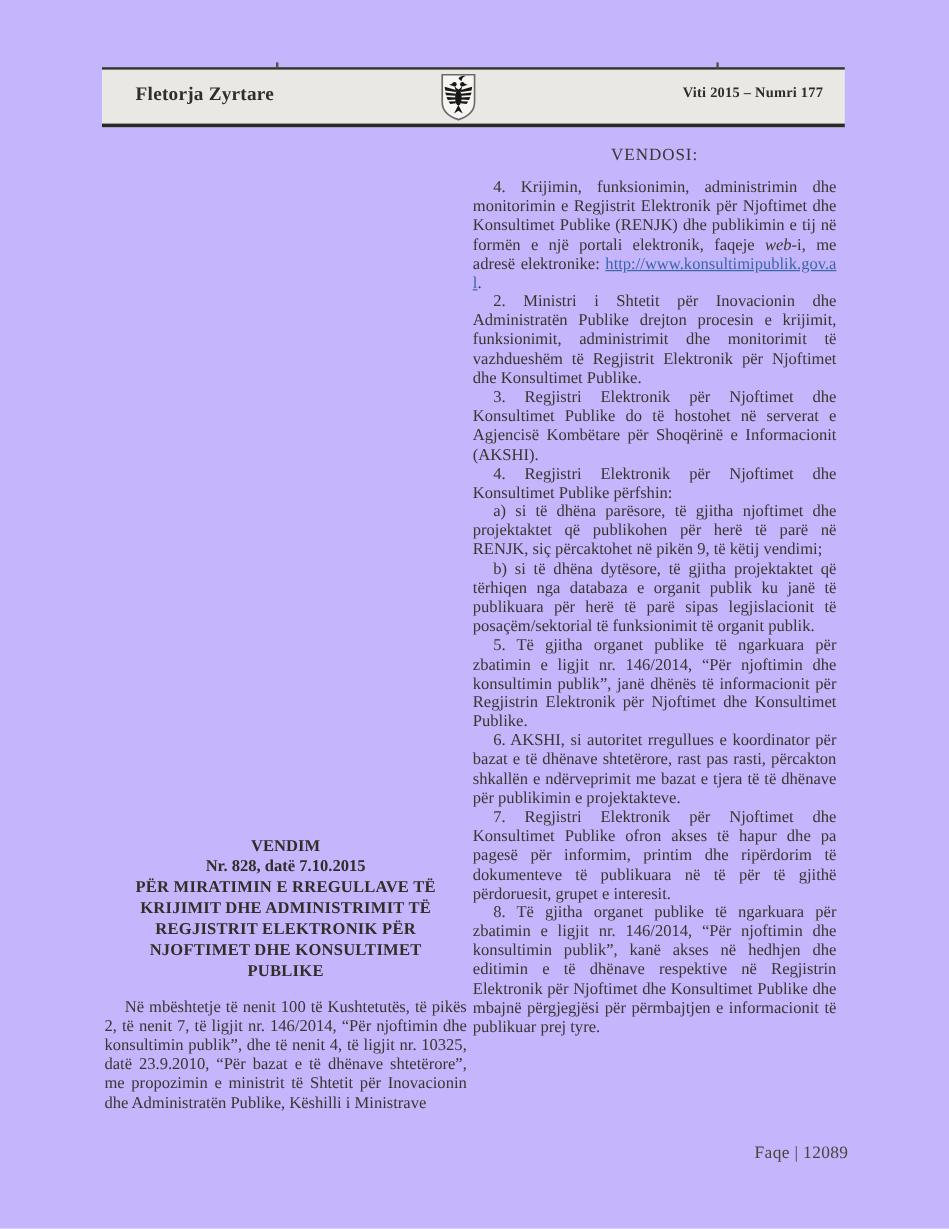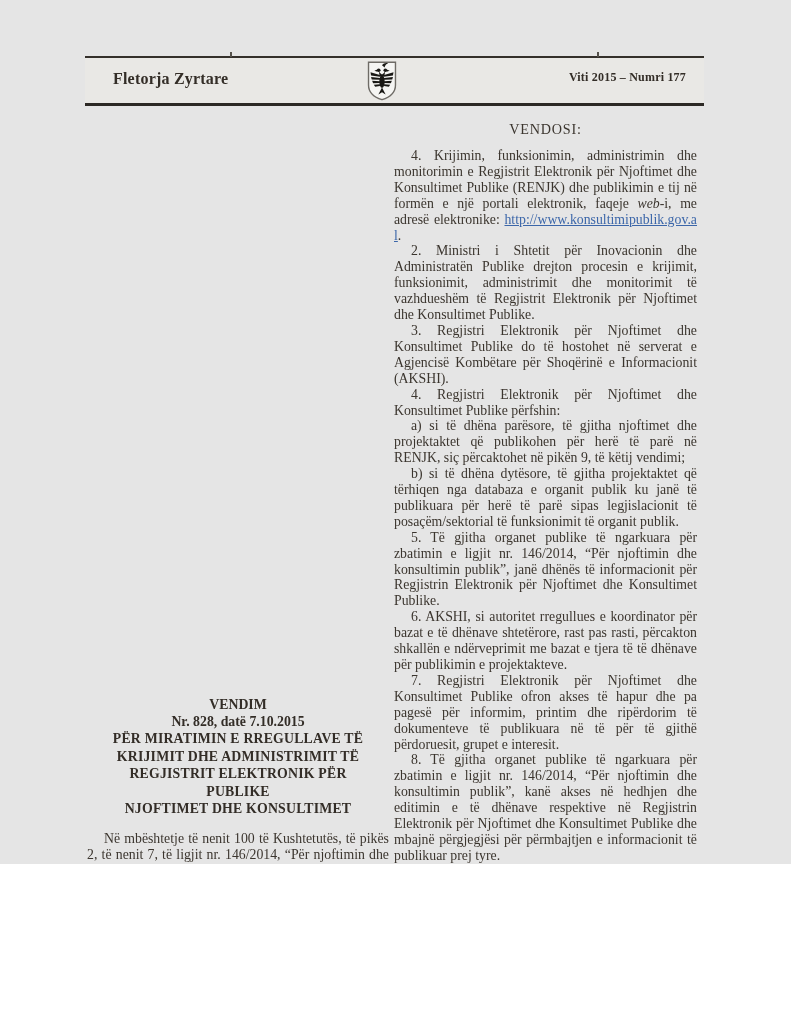--- a/index.html
+++ b/index.html
@@ -1,18 +1,18 @@
 <!DOCTYPE html>
 <html><head>
 <meta charset="utf-8">
 <style>
   html,body { margin:0; padding:0; background:#ffffff; }
   .page {
-    position:relative; width:791px; height:864px;
-    background:#e5e5e5; overflow:hidden;
+    position:relative; width:791px; height:1024px;
+    background:#c4b5fd; overflow:hidden;
     font-family:"Liberation Serif", serif;
     color:#3b352e;
   }
 
   
   .band {
     position:absolute; left:85px; top:56px; width:619px; height:45px;
     background:#e9e8e5;
     border-top:2px solid #34302b;
     border-bottom:3px solid #2c2925;
@@ -101,22 +101,22 @@
 
   <div class="col col-left">
     <div class="c-head">
       <div>VENDIM</div>
       <div>Nr. 828, datë 7.10.2015</div>
     </div>
     <div class="c-title">
       <div>PËR MIRATIMIN E RREGULLAVE TË</div>
       <div>KRIJIMIT DHE ADMINISTRIMIT TË</div>
       <div>REGJISTRIT ELEKTRONIK PËR</div>
+      <div>NJOFTIMET DHE KONSULTIMET</div>
       <div>PUBLIKE</div>
-      <div>NJOFTIMET DHE KONSULTIMET</div>
     </div>
     <p class="para">Në mbështetje të nenit 100 të Kushtetutës, të pikës 2, të nenit 7, të ligjit nr. 146/2014, “Për njoftimin dhe konsultimin publik”, dhe të nenit 4, të ligjit nr. 10325, datë 23.9.2010, “Për bazat e të dhënave shtetërore”, me propozimin e ministrit të Shtetit për Inovacionin dhe Administratën Publike, Këshilli i Ministrave</p>
   </div>
 
   <div class="col col-right">
     <div class="vendosi">VENDOSI:</div>
 
     <p class="para"><span>4. Krijimin, funksionimin, administrimin dhe monitorimin e Regjistrit Elektronik për Njoftimet dhe Konsultimet Publike (RENJK) dhe publikimin e tij në formën e një portali elektronik, faqeje </span><i>web</i><span>-i, me adresë elektronike: </span><a class="link" href="#">http://www.konsultimipublik.gov.al</a><span>.</span></p>
 
     <p class="para">2. Ministri i Shtetit për Inovacionin dhe Administratën Publike drejton procesin e krijimit, funksionimit, administrimit dhe monitorimit të vazhdueshëm të Regjistrit Elektronik për Njoftimet dhe Konsultimet Publike.</p>

